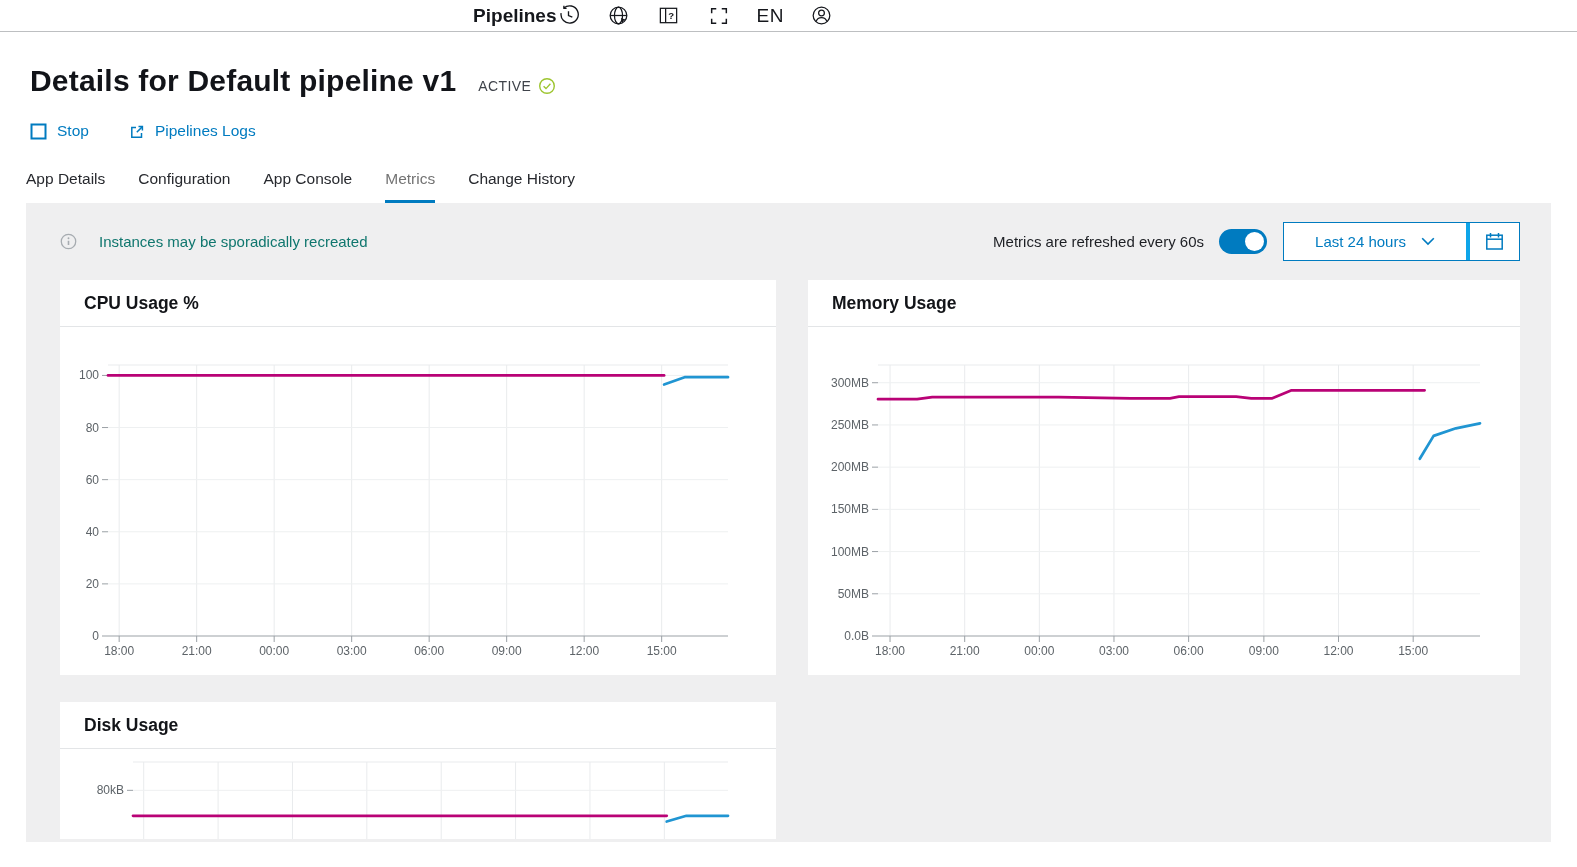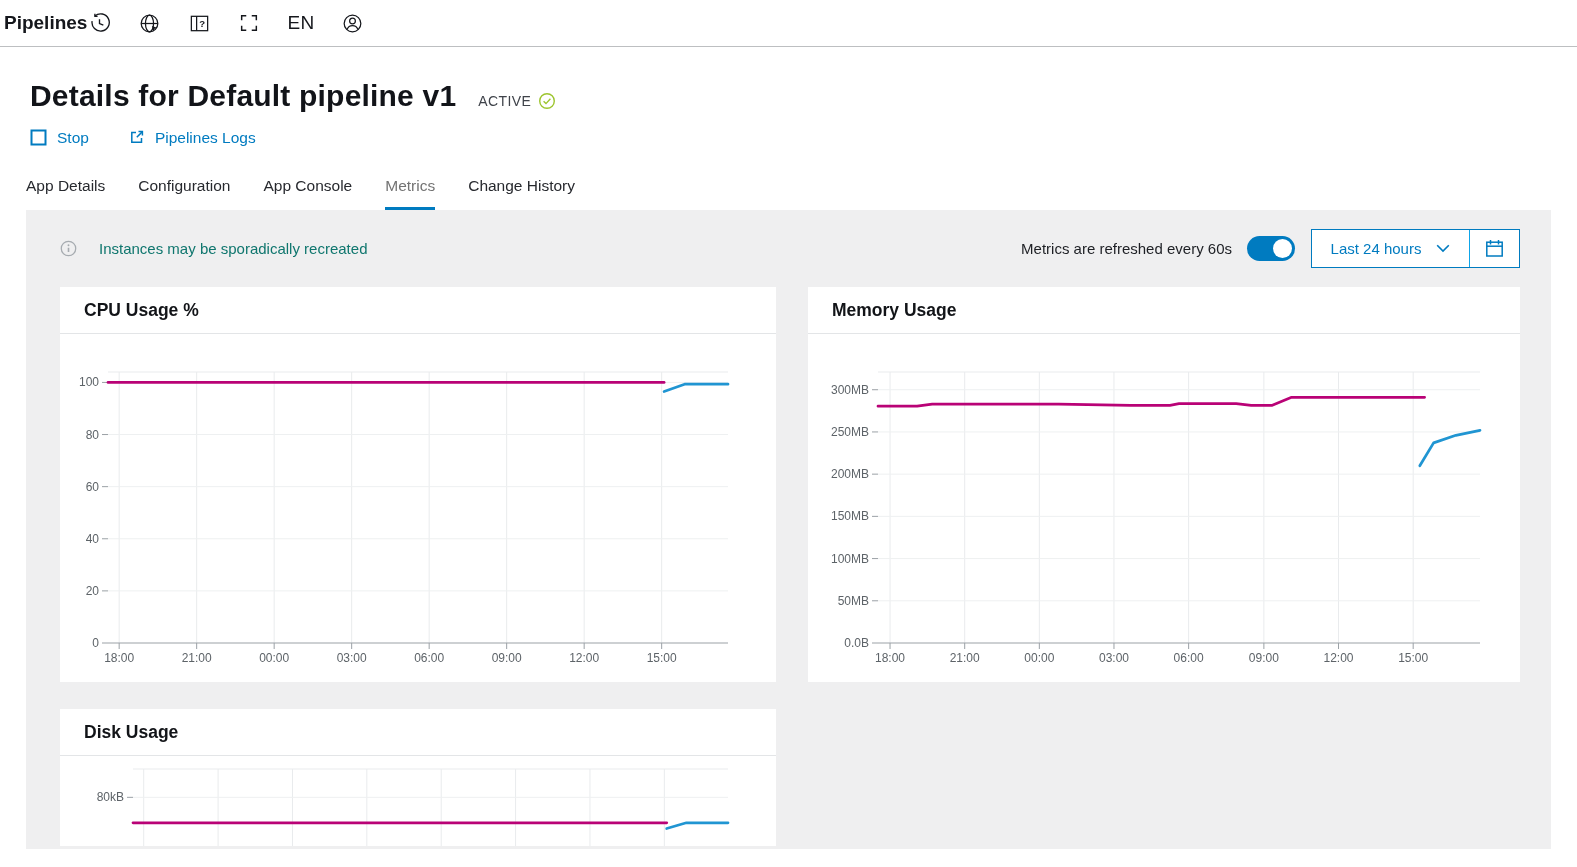--- a/index.html
+++ b/index.html
@@ -3,47 +3,47 @@
 <meta charset="utf-8">
 <style>
   * { box-sizing: border-box; }
   html,body { margin:0; padding:0; }
   body {
     width:1577px; height:867px; overflow:hidden;
     background:#fff; font-family:"Liberation Sans", sans-serif; color:#1f2126;
   }
   
   .topbar {
-    height:47px; display:flex; align-items:center; justify-content:flex-start;
-    border-bottom:1px solid #bdbfc1; padding-left:4px; background:#fff;
+    height:32px; display:flex; align-items:center; justify-content:center;
+    border-bottom:1px solid #bdbfc1; padding-left:18px; background:#fff;
   }
   .app-title { font-size:19px; font-weight:bold; color:#15171c; }
   .topbar-icons { display:flex; align-items:center; gap:26px; margin-right:288px; }
   .tb-btn { background:none; border:none; padding:0; width:24px; height:24px; cursor:pointer; display:flex; align-items:center; justify-content:center; }
   .tb-lang { background:none; border:none; padding:0; cursor:pointer; font-family:"Liberation Sans",sans-serif; font-size:19px; color:#15171c; letter-spacing:0.5px; }
   
   .page-head { margin:32px 0 0 30px; display:flex; align-items:baseline; }
   .page-head h1 { margin:0; font-size:30px; font-weight:bold; color:#121419; letter-spacing:0.2px; }
   .status { margin-left:22px; display:inline-flex; align-items:center; gap:7px; font-size:14px; color:#3f434a; letter-spacing:0.4px; }
   .actions { margin:16px 0 0 30px; display:flex; gap:40px; }
-  .action { display:inline-flex; align-items:flex-start; gap:10px; color:#007bc0; font-size:15.5px; cursor:pointer; text-decoration:none; }
+  .action { display:inline-flex; align-items:flex-end; gap:10px; color:#007bc0; font-size:15.5px; cursor:pointer; text-decoration:none;margin-top:8px; }
   
   .tabs { margin:30px 0 0 26px; display:flex; gap:33px; font-size:15.5px; color:#27292e; }
   .tab { padding-bottom:12px; cursor:pointer; border-bottom:3px solid transparent; }
   .tab.active { color:#737373; border-bottom-color:#007bc0; }
   
   .panel { margin:0 26px; background:#efeff0; padding:18px 31px 0 34px; height:639px; }
   .panel-row { display:flex; justify-content:space-between; align-items:center; height:40px; margin-bottom:19px; }
   .notice { display:flex; align-items:center; gap:22px; color:#0f766e; font-size:15px; }
   .controls { display:flex; align-items:center; gap:15px; }
   .refresh-label { font-size:15px; color:#1d1f24; }
   .toggle { width:48px; height:25px; border-radius:13px; background:#007bc0; position:relative; cursor:pointer; }
   .toggle .knob { position:absolute; top:3px; right:3px; width:19px; height:19px; border-radius:50%; background:#fff; }
   .range-control { display:flex; border:1px solid #007bc0; background:#fff; height:39px; margin-left:1px; }
-  .range-select { width:158px; background:none; border:none; border-right:1px solid #0ea5e9; display:flex; align-items:center; justify-content:center; gap:15px; color:#007bc0; font-size:15px; cursor:pointer; font-family:"Liberation Sans",sans-serif; }
+  .range-select { width:186px; background:none; border:none; border-right:4px solid #0ea5e9; display:flex; align-items:center; justify-content:center; gap:15px; color:#007bc0; font-size:15px; cursor:pointer; font-family:"Liberation Sans",sans-serif; }
   .range-cal { width:49px; background:none; border:none; display:flex; align-items:center; justify-content:center; cursor:pointer; }
   
   .charts-row { display:flex; gap:32px; margin-bottom:27px; }
   .card { background:#fff; }
   .card-head { padding:13px 24px 12px 24px; font-size:17.5px; font-weight:bold; color:#121418; border-bottom:1px solid #e3e5e7; }
   .card svg.chart { display:block; }
   svg.chart text { font-family:"Liberation Sans",sans-serif; font-size:12px; fill:#5d6368; }
 </style>
 </head>
 <body>

